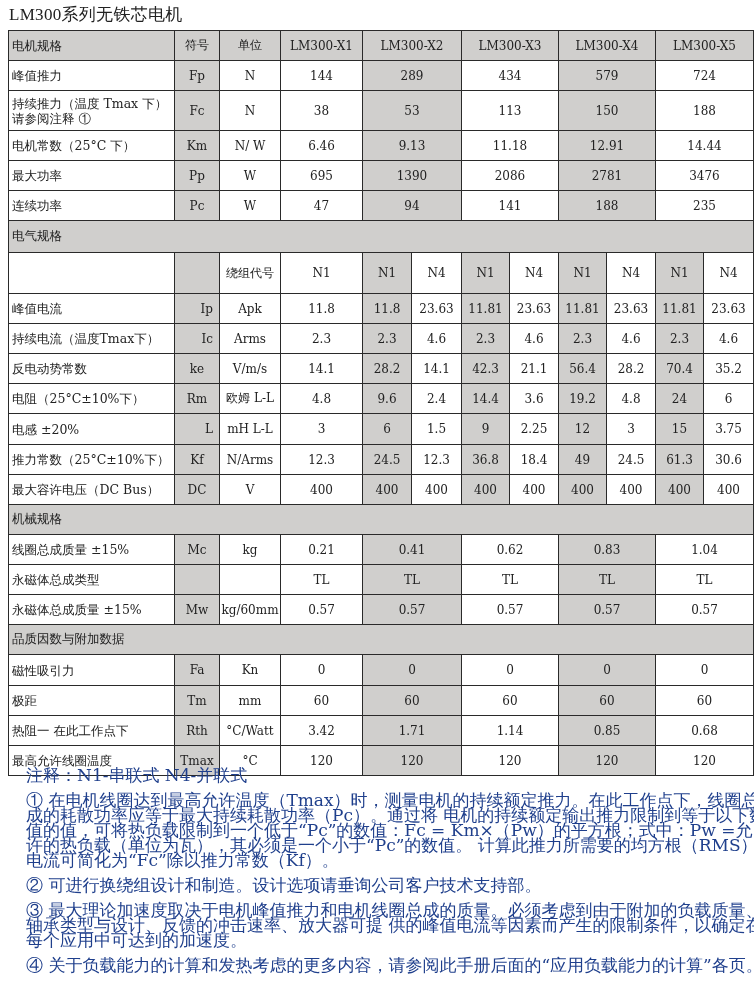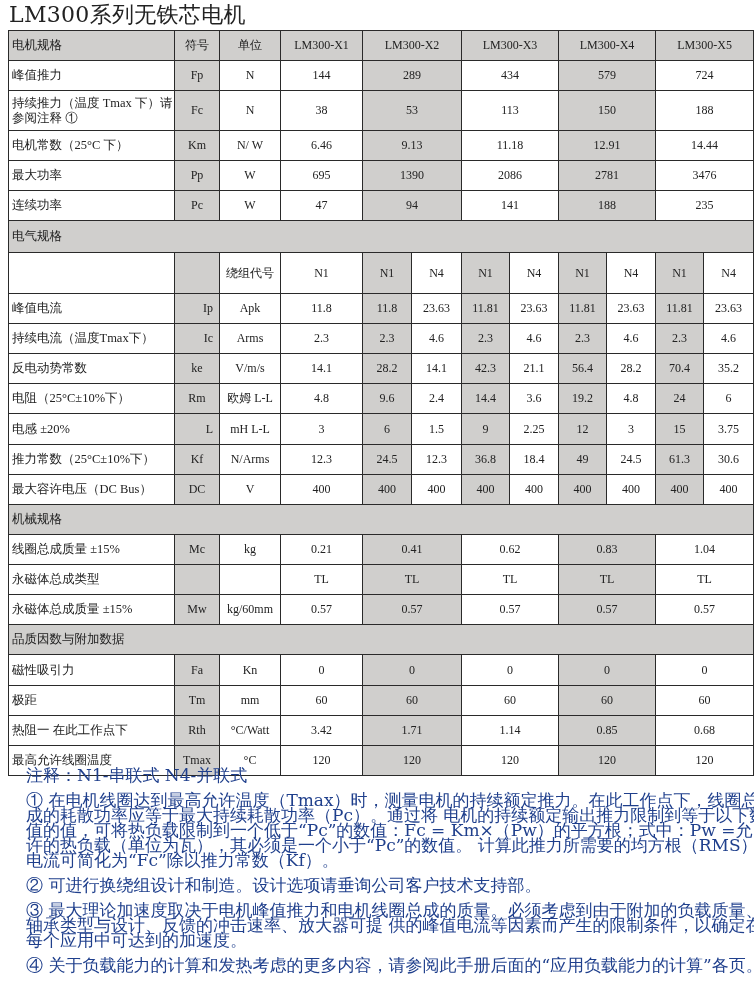--- a/index.html
+++ b/index.html
@@ -1,19 +1,19 @@
 <!DOCTYPE html>
 <html><head>
 <meta charset="utf-8">
 <style>
   html, body { margin:0; padding:0; background:#ffffff; }
   body { width:754px; height:982px; position:relative; overflow:hidden;
          font-family:"DejaVu Serif", "Liberation Serif", serif; color:#222; }
-  .title { position:absolute; left:9px; top:4px; font-size:22px; line-height:22px; color:#222; letter-spacing:0.3px; }
-  table.spec { position:absolute; left:8px; top:30px; border-collapse:collapse; table-layout:fixed; width:745px;font-family:Liberation Serif, serif; }
+  .title { position:absolute; left:9px; top:4px; font-size:17px; line-height:22px; color:#222; letter-spacing:0.3px;font-family:Liberation Serif, serif; }
+  table.spec { position:absolute; left:8px; top:30px; border-collapse:collapse; table-layout:fixed; width:745px; }
   table.spec td { border:1.5px solid #2a2a2a; font-size:12px; text-align:center; padding:0; overflow:hidden; white-space:nowrap; }
   table.spec td.lbl { text-align:left; padding-left:3px; font-size:12.5px; white-space:normal; line-height:15px; }
   .g { background:#d0cfcd; }
   .w { background:#ffffff; }
   tr.sec td { background:#d0cfcd; text-align:left; padding-left:3px; font-size:12.5px;margin-left:41px; }
   td.sym-r { text-align:right !important; padding-right:6px !important; }
   .notes { position:absolute; left:26px; top:768px; width:742px; color:#1f3f8c; font-size:17px; line-height:15px; }
   .notes p { margin:0; }
   .n0 { margin-bottom:10px !important; }
   .gap { margin-top:10px !important; }

